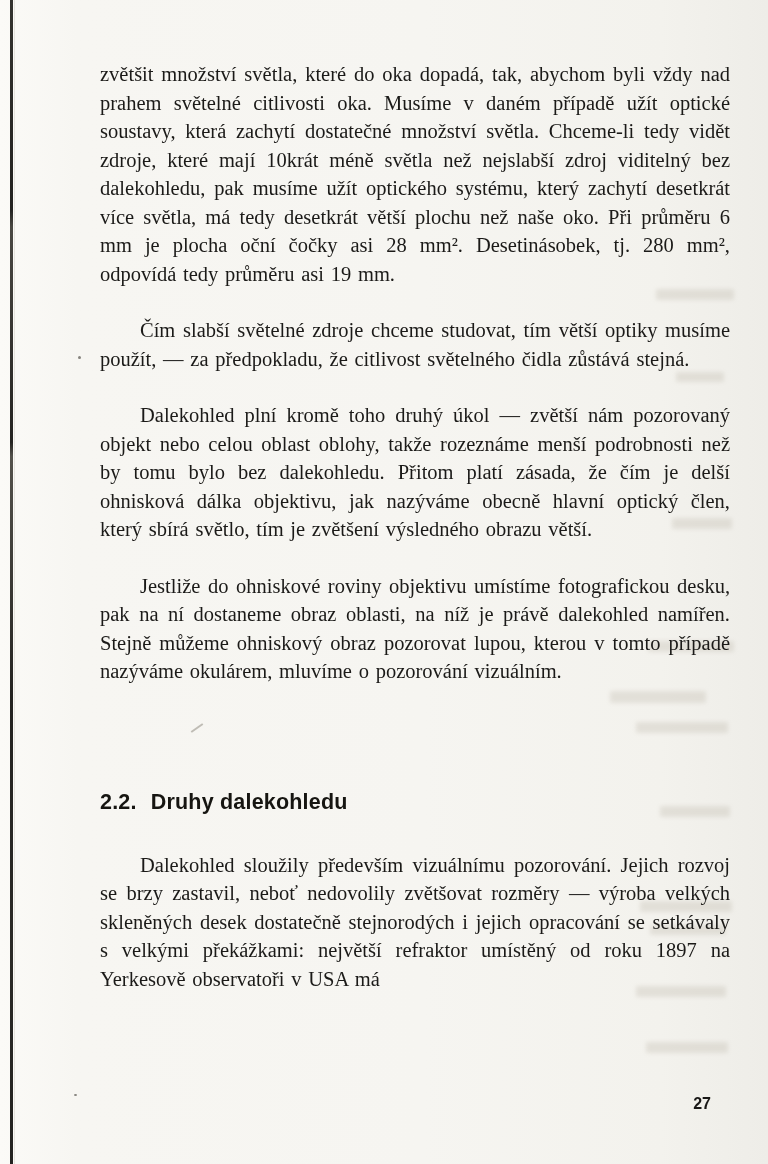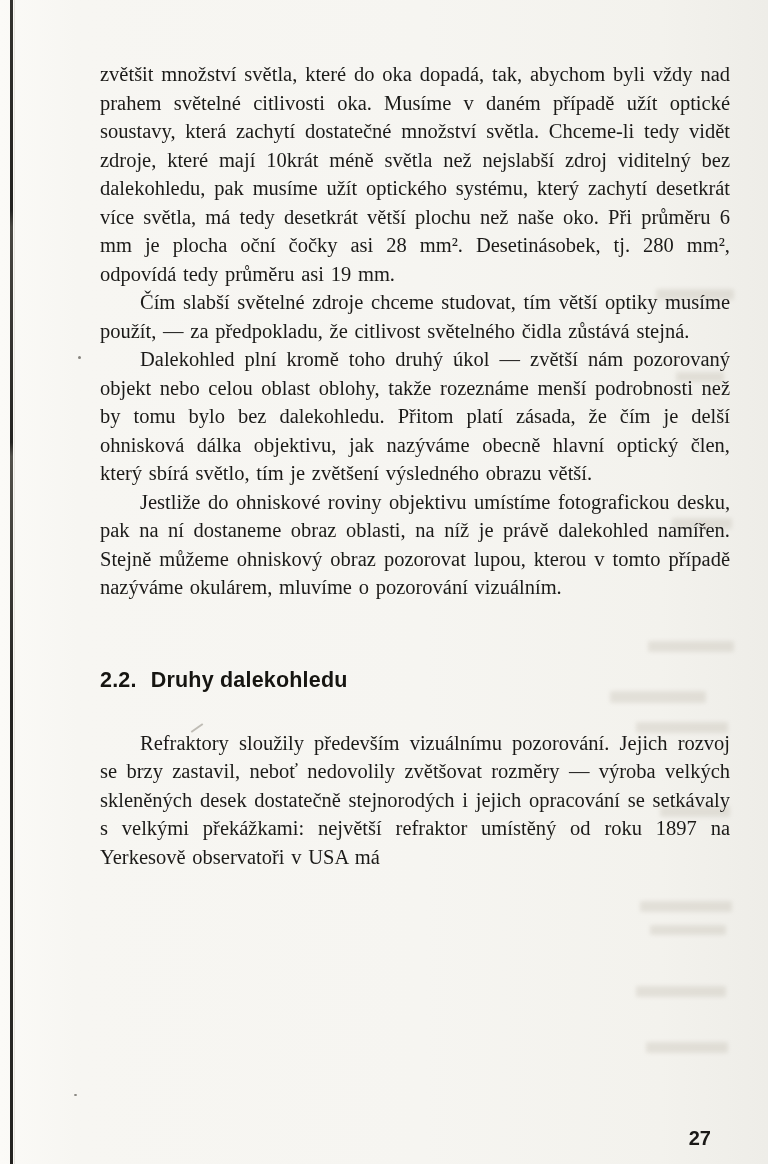--- a/index.html
+++ b/index.html
@@ -8,36 +8,36 @@
     background:linear-gradient(90deg,#fbfaf7 0%,#f7f6f2 10%,#f6f5f1 55%,#f3f2ed 86%,#eeede8 100%);
     font-family:"Liberation Serif", serif;color:#1b1a18;
   }
   .binding{
     position:absolute;left:10px;top:0;width:3px;height:1164px;
     background:linear-gradient(180deg,#34332f 0%,#232220 18%,#4a4843 19.5%,#242321 38%,#54524c 39.2%,#242321 60%,#2b2a27 82%,#232220 100%);
   }
   .binding-echo{position:absolute;left:14px;top:0;width:1px;height:1164px;background:#d8d5cf;opacity:.6;}
   .content{position:absolute;left:100px;top:60px;width:630px;}
   .para{margin:0;font-size:20.5px;line-height:28.5px;text-align:justify;word-spacing:1.6px;}
-  .indent{text-indent:40px;}
+  .indent{text-indent:40px;margin-top:28px;}
   .u{
     text-decoration-color:#6b675e;
     text-decoration-thickness:2px;
     text-underline-offset:5px;
   }
   .heading{
-    margin:66px 0 36px 0;
+    margin:104px 0 36px 0;
     font-family:"Liberation Sans", sans-serif;font-weight:bold;
     font-size:21.5px;color:#161511;letter-spacing:.2px;
   }
   .heading .num{margin-right:14px;}
   .page-number{
     position:absolute;top:1095px;right:57px;
     font-family:"Liberation Sans", sans-serif;font-weight:bold;
-    font-size:20px;color:#1a1917;margin-top:32px;
+    font-size:16px;color:#1a1917;
   }
   .ghost{position:absolute;background:#a79f8f;opacity:.22;filter:blur(2px);border-radius:2px;}
   .speck{position:absolute;background:#55524b;border-radius:50%;opacity:.7;}
   .pencil-mark{position:absolute;left:190px;top:727px;width:14px;height:2px;background:#9a968c;transform:rotate(-35deg);opacity:.6;}
 </style>
 </head>
 <body>
 
 <div class="page">
 
@@ -66,19 +66,19 @@
 
     <p class="para indent"><span>Čím slabší světelné zdroje chceme studovat, tím větší optiky musíme použít, — za předpokladu, že citlivost světelného čidla zůstává stejná.</span></p>
 
     <p class="para indent"><span>Dalekohled plní kromě toho druhý úkol — </span><span class="u">zvětší</span><span> nám pozorovaný objekt nebo celou oblast oblohy, takže rozeznáme menší podrobnosti než by tomu bylo bez dalekohledu. Přitom platí zásada, že </span><span class="u">čím je delší ohnisková dálka objektivu, jak nazýváme obecně hlavní optický člen, který sbírá světlo, tím je zvětšení výsledného obrazu větší.</span></p>
 
     <p class="para indent"><span>Jestliže do ohniskové roviny objektivu umístíme fotografickou desku, pak na ní dostaneme obraz oblasti, na níž je právě dalekohled namířen. Stejně můžeme ohniskový obraz pozorovat lupou, kterou v tomto případě nazýváme okulárem, mluvíme o pozorování vizuálním.</span></p>
 
     <h2 class="heading"><span class="num">2.2.</span><span>Druhy dalekohledu</span></h2>
 
 
-    <p class="para indent"><span class="u">Refraktory</span><span> sloužily především vizuálnímu pozorování. Jejich rozvoj se brzy zastavil, neboť nedovolily zvětšovat rozměry — výroba velkých skleněných desek dostatečně stejnorodých i jejich opracování se setkávaly s velkými překážkami: </span><span class="u">největší refraktor umístěný od roku 1897 na Yerkesově observatoři v USA má</span></p>
+    <p class="para indent"><span class="u">Dalekohled</span><span> sloužily především vizuálnímu pozorování. Jejich rozvoj se brzy zastavil, neboť nedovolily zvětšovat rozměry — výroba velkých skleněných desek dostatečně stejnorodých i jejich opracování se setkávaly s velkými překážkami: </span><span class="u">největší refraktor umístěný od roku 1897 na Yerkesově observatoři v USA má</span></p>
 
   </div>
 
   <div class="page-number">27</div>
 
 </div>
 
 </body></html>

